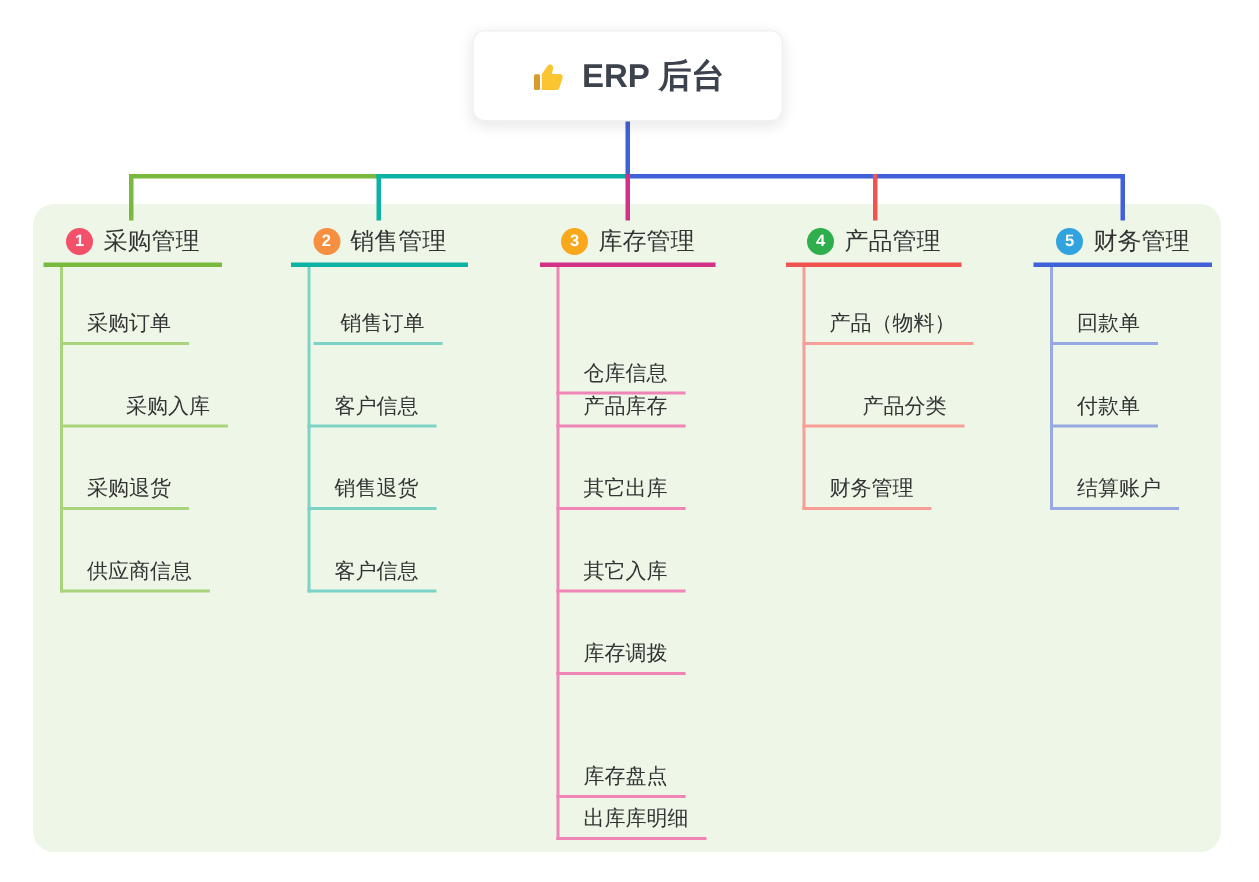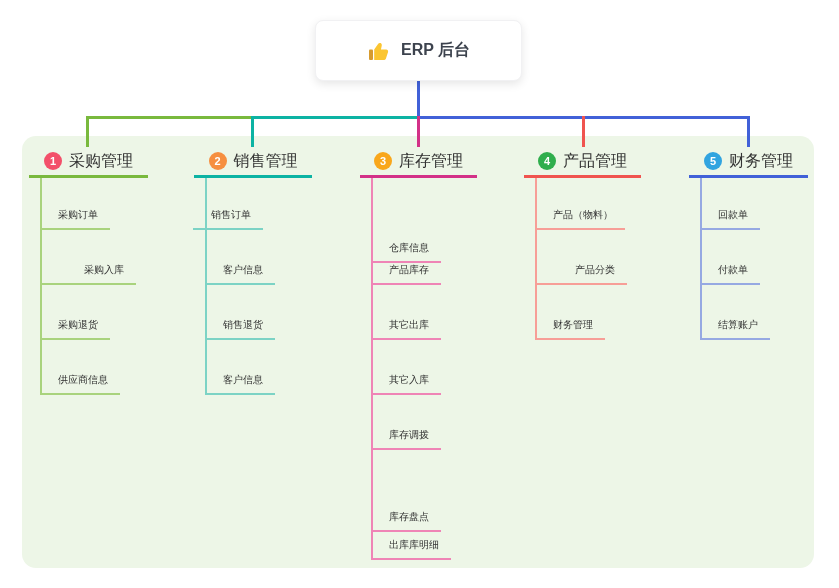--- a/index.html
+++ b/index.html
@@ -6,35 +6,35 @@
   body{font-family:"Liberation Sans","DejaVu Sans",sans-serif;}
   #stage{position:relative;width:839px;height:588px;background:#ffffff;overflow:hidden;}
 
   .panel{position:absolute;left:22px;top:136px;width:792px;height:432px;
          border-radius:14px;}
 
   .root-node{position:absolute;left:315px;top:20px;width:207px;height:61px;
     background:#ffffff;border-radius:8px;border:1px solid #f1f1f3;
     box-shadow:0 3px 10px rgba(0,0,0,0.10);
     display:flex;align-items:center;justify-content:center;gap:10px;
-    font-size:16px;font-weight:600;color:#3d434e;z-index:3;box-sizing:border-box;}
+    font-size:22px;font-weight:600;color:#3d434e;z-index:3;box-sizing:border-box;}
 
   .line{position:absolute;z-index:1;}
 
   .branch-title{position:absolute;top:147px;height:28px;z-index:2;
     display:flex;align-items:center;justify-content:center;gap:7px;
     border-bottom-style:solid;border-bottom-width:3px;box-sizing:content-box;
     font-size:16px;font-weight:500;color:#333333;white-space:nowrap;cursor:default;}
 
   .badge{display:inline-flex;align-items:center;justify-content:center;
     width:18px;height:18px;border-radius:50%;color:#ffffff;
     font-size:11px;font-weight:700;line-height:18px;flex:0 0 auto;}
 
   .child-node{position:absolute;z-index:2;white-space:nowrap;
-    font-size:10px;line-height:18px;color:#333333;
+    font-size:14px;line-height:18px;color:#333333;
     padding:0 12px 4px 18px;border-bottom-style:solid;border-bottom-width:2px;
     cursor:default;text-align:center;}
 </style>
 </head>
 <body>
 
 <div id="stage">
   <div class="panel" id="bg-panel" style="background: rgb(237, 246, 231);"></div>
 
   <div class="root-node">
@@ -69,21 +69,21 @@
         <span>采购管理</span>
       </div>
       <div class="child-node" style="left: 40px; top: 206px; border-bottom-color: rgb(169, 211, 125);">采购订单</div>
       <div class="child-node" style="left: 40px; top: 261px; border-bottom-color: rgb(169, 211, 125); padding-left: 44px;">采购入库</div>
       <div class="child-node" style="left: 40px; top: 316px; border-bottom-color: rgb(169, 211, 125);">采购退货</div>
       <div class="child-node" style="left: 40px; top: 371px; border-bottom-color: rgb(169, 211, 125);">供应商信息</div>
       <div class="branch-title" style="left: 194px; width: 118px; border-bottom-color: rgb(12, 179, 163);">
         <span class="badge" style="background: rgb(246, 143, 64);">2</span>
         <span>销售管理</span>
       </div>
-      <div class="child-node" style="left: 193px; top: 206px; border-bottom-color: rgb(124, 211, 197);">销售订单</div>
+      <div class="child-node" style="left: 209px; top: 206px; border-bottom-color: rgb(124, 211, 197);">销售订单</div>
       <div class="child-node" style="left: 205px; top: 261px; border-bottom-color: rgb(124, 211, 197);">客户信息</div>
       <div class="child-node" style="left: 205px; top: 316px; border-bottom-color: rgb(124, 211, 197);">销售退货</div>
       <div class="child-node" style="left: 205px; top: 371px; border-bottom-color: rgb(124, 211, 197);">客户信息</div>
       <div class="branch-title" style="left: 360px; width: 117px; border-bottom-color: rgb(211, 49, 136);">
         <span class="badge" style="background: rgb(249, 167, 27);">3</span>
         <span>库存管理</span>
       </div>
       <div class="child-node" style="left: 371px; top: 206px; border-bottom-color: rgb(239, 132, 182); margin-top: 33px;">仓库信息</div>
       <div class="child-node" style="left: 371px; top: 261px; border-bottom-color: rgb(239, 132, 182);">产品库存</div>
       <div class="child-node" style="left: 371px; top: 316px; border-bottom-color: rgb(239, 132, 182);">其它出库</div>

